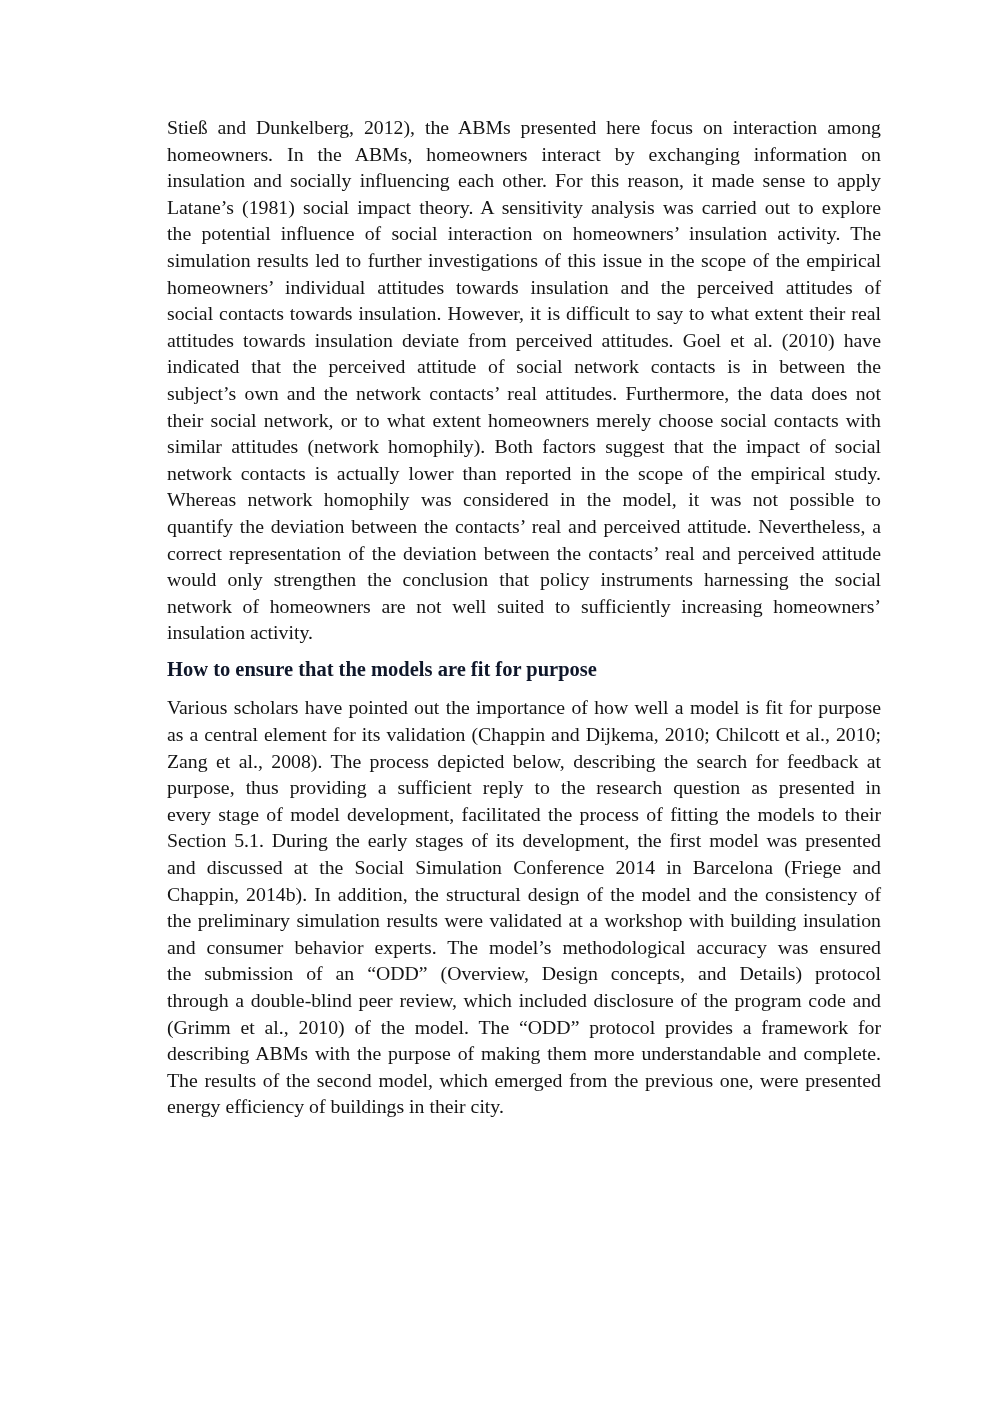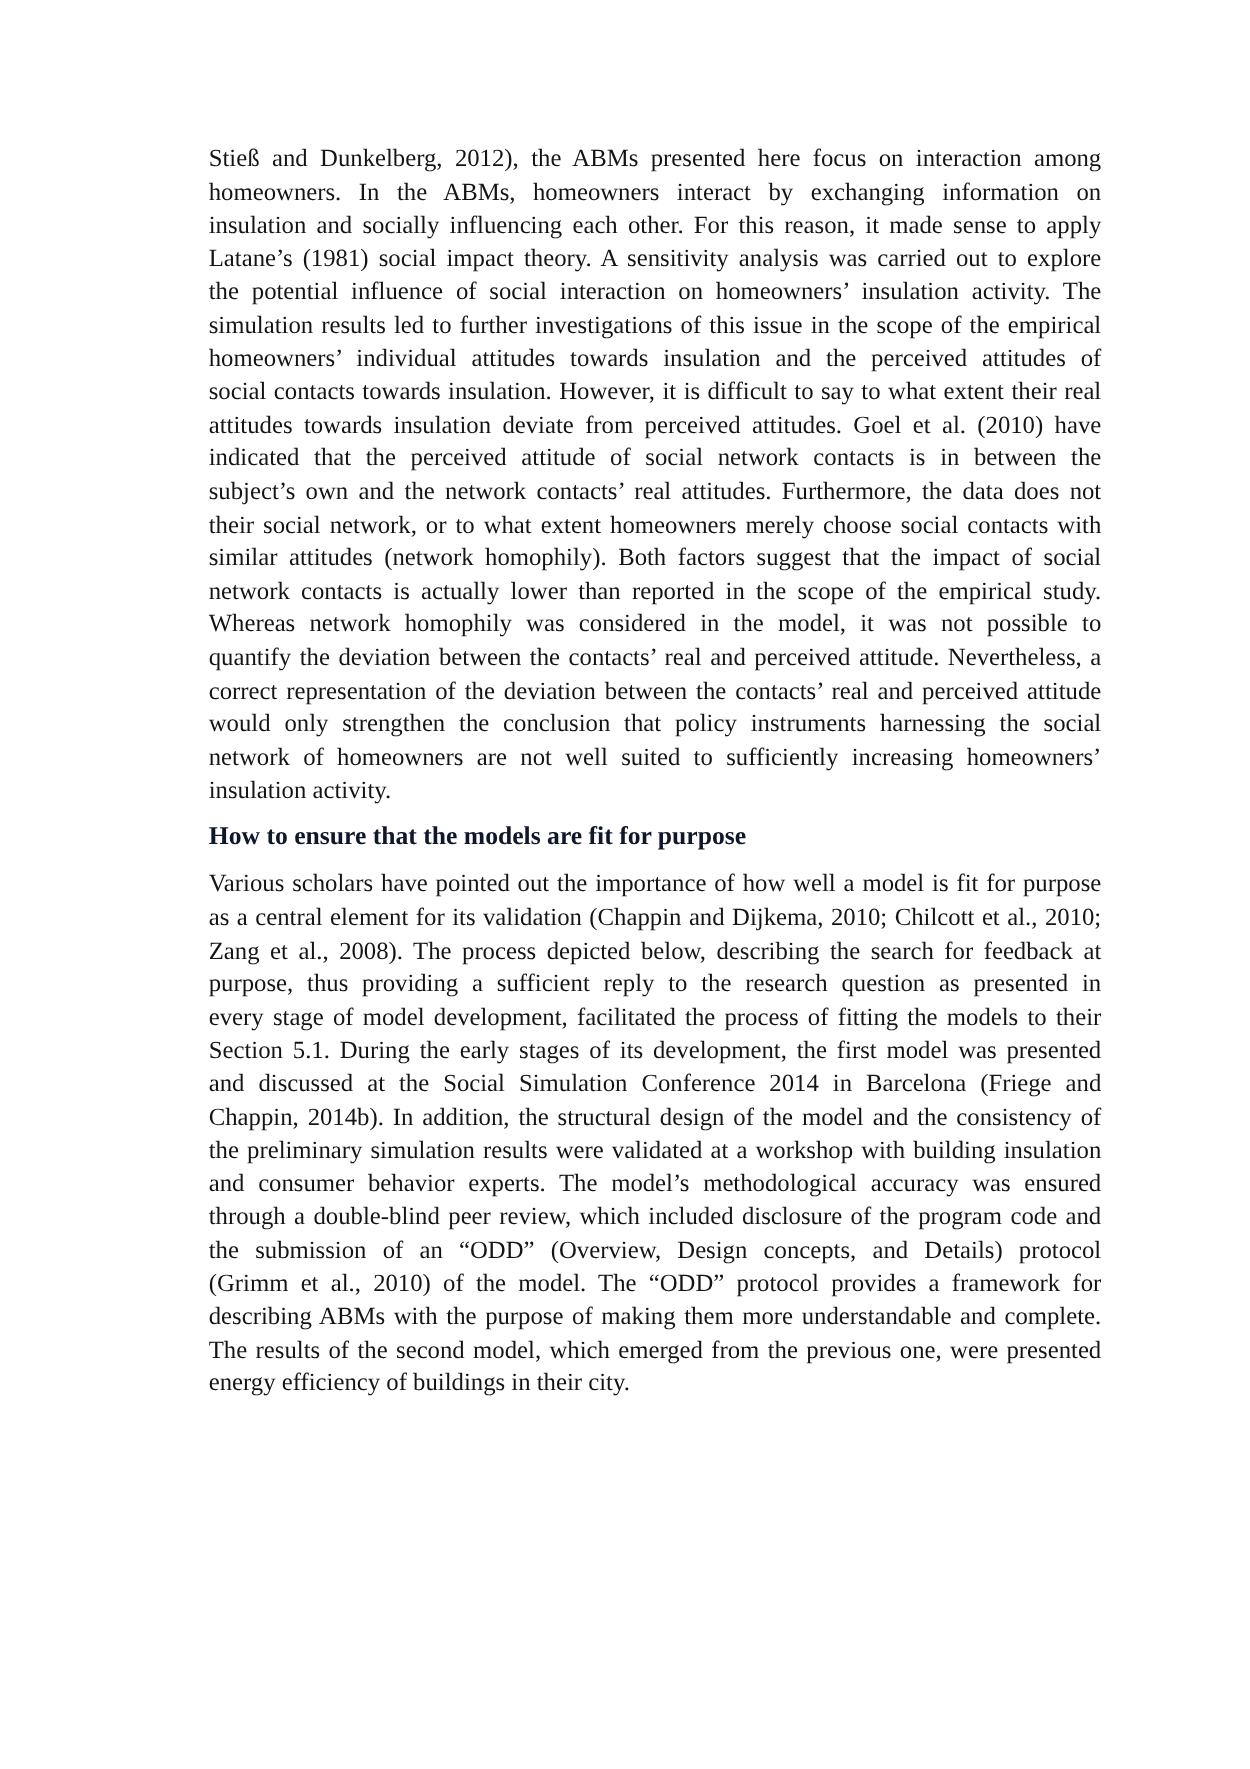--- a/index.html
+++ b/index.html
@@ -81,22 +81,22 @@
         <div class="line">Various scholars have pointed out the importance of how well a model is fit for purpose</div>
         <div class="line">as a central element for its validation (Chappin and Dijkema, 2010; Chilcott et al., 2010;</div>
         <div class="line">Zang et al., 2008). The process depicted below, describing the search for feedback at</div>
         <div class="line">purpose, thus providing a sufficient reply to the research question as presented in</div>
         <div class="line">every stage of model development, facilitated the process of fitting the models to their</div>
         <div class="line">Section 5.1. During the early stages of its development, the first model was presented</div>
         <div class="line">and discussed at the Social Simulation Conference 2014 in Barcelona (Friege and</div>
         <div class="line">Chappin, 2014b). In addition, the structural design of the model and the consistency of</div>
         <div class="line">the preliminary simulation results were validated at a workshop with building insulation</div>
         <div class="line">and consumer behavior experts. The model’s methodological accuracy was ensured</div>
+        <div class="line">the submission of an “ODD” (Overview, Design concepts, and Details) protocol</div>
         <div class="line">through a double-blind peer review, which included disclosure of the program code and</div>
-        <div class="line">the submission of an “ODD” (Overview, Design concepts, and Details) protocol</div>
         <div class="line">(Grimm et al., 2010) of the model. The “ODD” protocol provides a framework for</div>
         <div class="line">describing ABMs with the purpose of making them more understandable and complete.</div>
         <div class="line">The results of the second model, which emerged from the previous one, were presented</div>
         <div class="line last">energy efficiency of buildings in their city.</div>
         <div class="line">to and discussed with representatives dealing with activities designed to increase the</div>
       </div>
     <div class="pageno">95</div>
   </div>
 </div>
 

